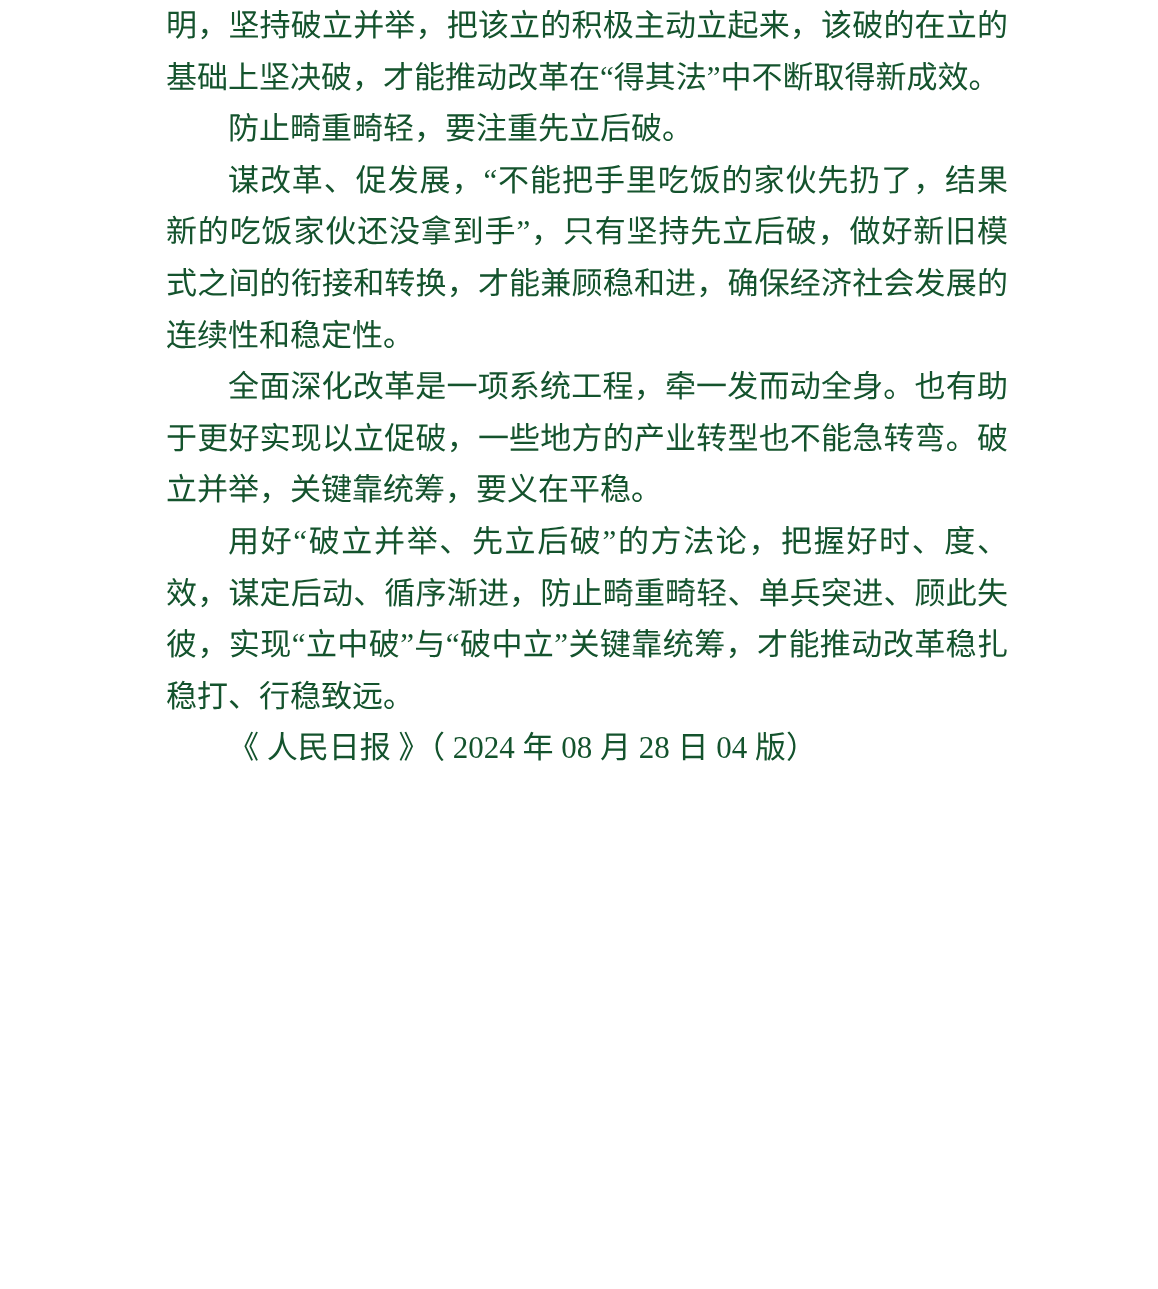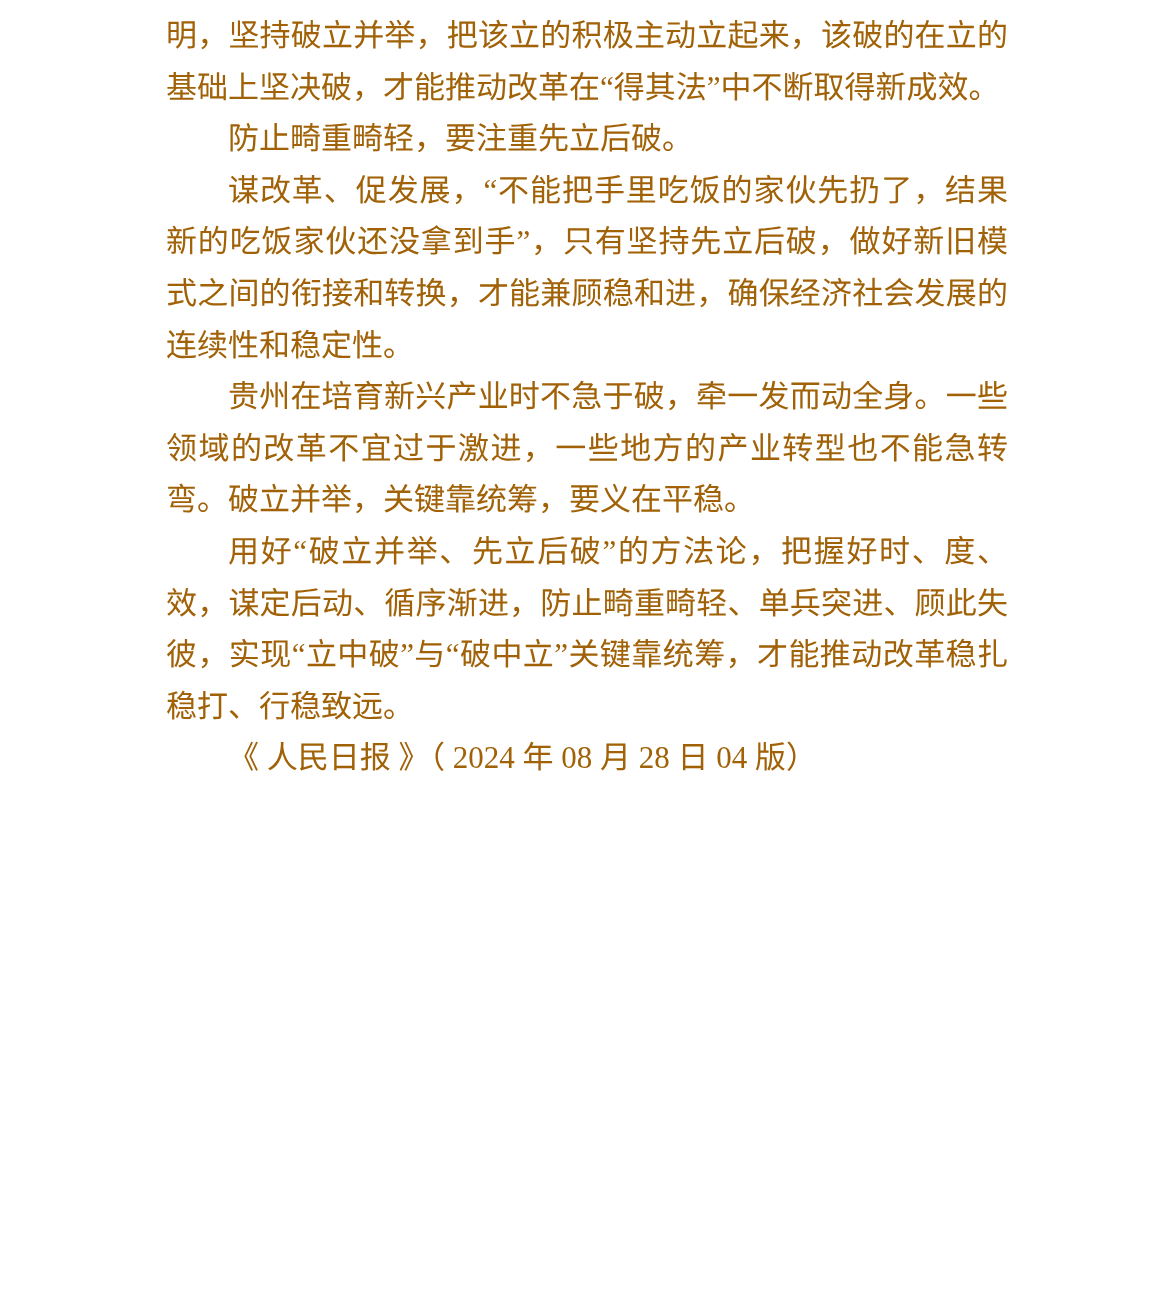--- a/index.html
+++ b/index.html
@@ -16,38 +16,37 @@
     box-sizing: border-box;
     width: 1158px;
     height: 1289px;
     background: #ffffff;
     padding: 0 150px 0 166px;
   }
   .doc-text {
     font-family: "Liberation Serif", "DejaVu Serif", serif;
     font-size: 31px;
     line-height: 51.6px;
-    color: #a16207;
+    color: #14532d;
     text-align: justify;
     text-justify: inter-ideograph;
-    margin-top: 10px;
   }
   .doc-text p {
     margin: 0;
     padding: 0;
   }
   .doc-text p.indent {
     text-indent: 2em;
   }
 </style>
 </head>
 <body>
 
 <div class="page">
   <div class="doc-text">
     <p>明，坚持破立并举，把该立的积极主动立起来，该破的在立的基础上坚决破，才能推动改革在“得其法”中不断取得新成效。</p>
     <p class="indent">防止畸重畸轻，要注重先立后破。</p>
     <p class="indent">谋改革、促发展，“不能把手里吃饭的家伙先扔了，结果新的吃饭家伙还没拿到手”，只有坚持先立后破，做好新旧模式之间的衔接和转换，才能兼顾稳和进，确保经济社会发展的连续性和稳定性。</p>
-    <p class="indent">贵州在培育新兴产业时不急于破，牵一发而动全身。一些领域的改革不宜过于激进，一些地方的产业转型也不能急转弯。破立并举，关键靠统筹，要义在平稳。</p>
+    <p class="indent">全面深化改革是一项系统工程，牵一发而动全身。也有助于更好实现以立促破，一些地方的产业转型也不能急转弯。破立并举，关键靠统筹，要义在平稳。</p>
     <p class="indent">用好“破立并举、先立后破”的方法论，把握好时、度、效，谋定后动、循序渐进，防止畸重畸轻、单兵突进、顾此失彼，实现“立中破”与“破中立”关键靠统筹，才能推动改革稳扎稳打、行稳致远。</p>
     <p class="indent">《 人民日报 》（ 2024 年 08 月 28 日  04 版）</p>
   </div>
 </div>
 
 </body></html>

